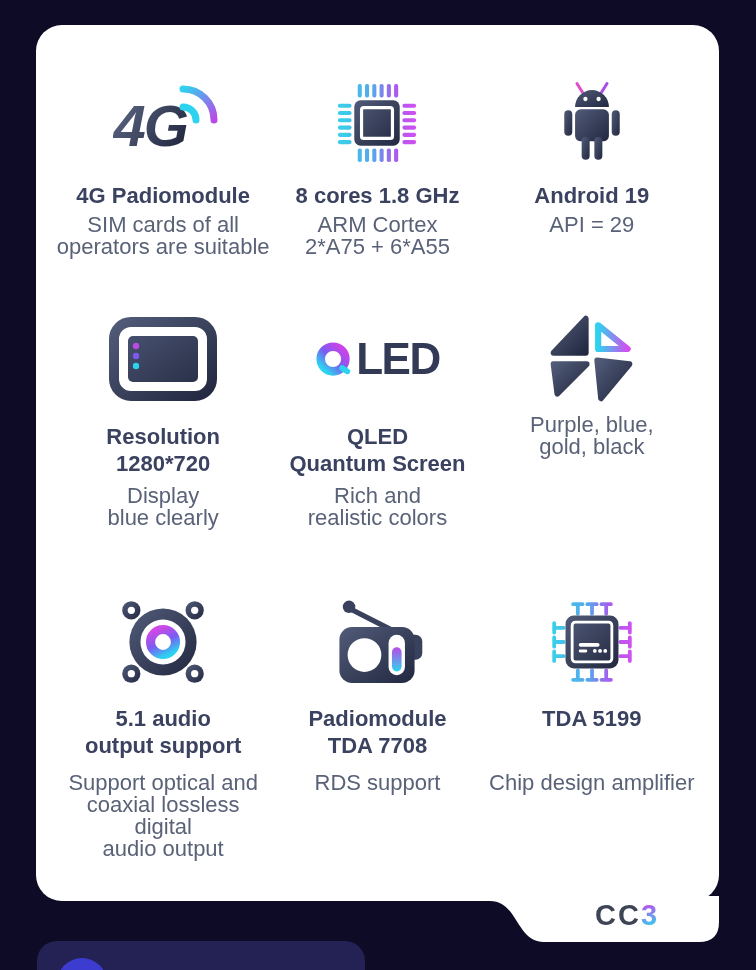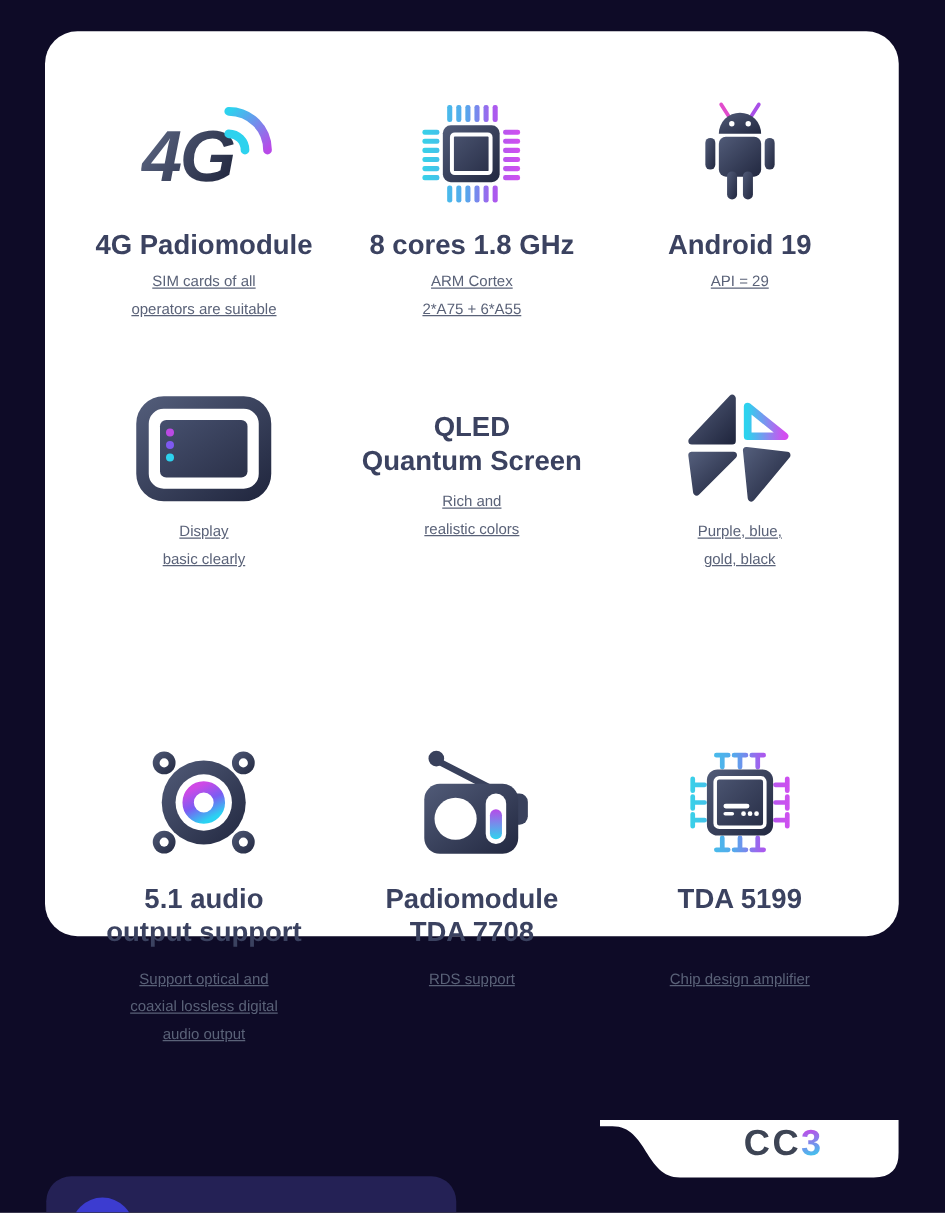--- a/index.html
+++ b/index.html
@@ -1,28 +1,28 @@
 <!DOCTYPE html>
 <html><head>
 <meta charset="utf-8">
 <style>
   html,body{margin:0;padding:0;background:#0e0b27;}
   .page{position:relative;width:756px;height:970px;background:#0e0b27;overflow:hidden;
         font-family:"Liberation Sans",sans-serif;}
-  .card{position:absolute;left:36px;top:25px;width:683px;height:724px;background:#ffffff;border-radius:26px;}
+  .card{position:absolute;left:36px;top:25px;width:683px;height:876px;background:#ffffff;border-radius:26px;}
   .row{position:absolute;left:20px;right:20px;display:grid;grid-template-columns:1fr 1fr 1fr;}
   .row1{top:48px}.row2{top:286px}.row3{top:566px}
   .cell{display:flex;flex-direction:column;align-items:center;text-align:center;}
   .icon-box{display:flex;align-items:center;justify-content:center;}
   .row1 .icon-box{height:100px}.row2 .icon-box{height:95px}.row3 .icon-box{height:102px}
   .f-title{margin:0;white-space:pre-line;font-size:22px;font-weight:700;line-height:27px;color:#3b4260;}
   .row1 .f-title{margin-top:9px;min-height:28px}
   .row2 .f-title{margin-top:17px;min-height:54px}
   .row3 .f-title{margin-top:12px;min-height:54px}
-  .f-sub{margin:0;white-space:pre-line;font-size:12px;line-height:22px;color:#5a6278;text-decoration:underline;}
+  .f-sub{margin:0;white-space:pre-line;font-size:22px;line-height:22px;color:#5a6278;}
   .row1 .f-sub{margin-top:4px}
   .row2 .f-sub{margin-top:8px}
   .row3 .f-sub{margin-top:13px}
 
   
   .fourg{position:relative;display:flex;align-items:flex-end;padding-right:26px;margin-top:6px;}
   .fourg-text{font-size:58px;font-weight:800;font-style:italic;line-height:1;letter-spacing:-2px;
       background:linear-gradient(125deg,#5a6480 10%,#262c44 85%);
       -webkit-background-clip:text;background-clip:text;color:transparent;}
   .fourg-waves{position:absolute;right:-6px;top:-18px;}
@@ -172,25 +172,36 @@
       <div class="cell">
         <div class="icon-box">
           <svg width="112" height="88" viewBox="0 0 112 88">
             <rect x="7" y="7" width="98" height="74" rx="17" fill="#ffffff" stroke="url(#gDark)" stroke-width="10"></rect>
             <rect x="21" y="21" width="70" height="46" rx="5" fill="url(#gScreen)"></rect>
             <circle cx="29" cy="31" r="3.2" fill="#bb4ae4"></circle>
             <circle cx="29" cy="41" r="3.2" fill="#7e59f0"></circle>
             <circle cx="29" cy="51" r="3.2" fill="#2dd2ee"></circle>
           </svg>
         </div>
+        <h3 class="f-title">Resolution
+1280*720</h3>
         <p class="f-sub">Display
-basic clearly</p>
-      </div>
-
-      <div class="cell">
+blue clearly</p>
+      </div>
+
+      <div class="cell">
+        <div class="icon-box">
+          <div class="qledlogo">
+            <svg width="38" height="40" viewBox="0 0 40 40">
+              <circle cx="19" cy="20" r="13" fill="none" stroke="url(#gQ)" stroke-width="9"></circle>
+              <line x1="28.5" y1="29.5" x2="34" y2="33" stroke="#2bd4f0" stroke-width="6" stroke-linecap="round"></line>
+            </svg>
+            <span class="qled-led">LED</span>
+          </div>
+        </div>
         <h3 class="f-title">QLED
 Quantum Screen</h3>
         <p class="f-sub">Rich and
 realistic colors</p>
       </div>
 
       <div class="cell">
         <div class="icon-box">
           <svg width="95" height="95" viewBox="0 0 100 100">
             <path d="M44,8 L44,44 L10,44 Z" fill="url(#gDark)" stroke="url(#gDark)" stroke-width="6" stroke-linejoin="round"></path>

